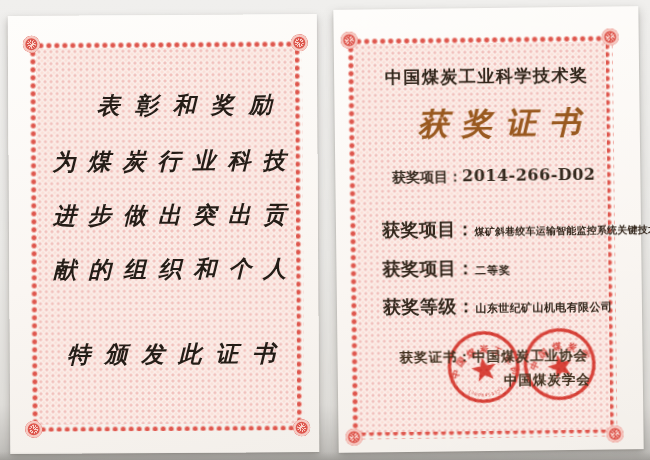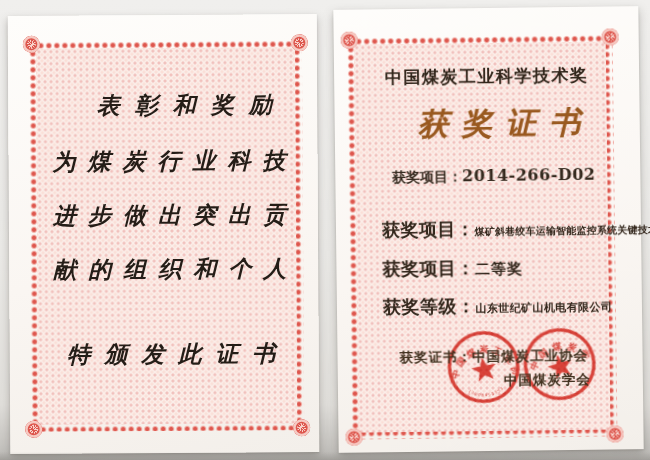--- a/index.html
+++ b/index.html
@@ -69,21 +69,21 @@
   }
   .serial{
     position:absolute;top:158px;left:0;width:100%;text-align:center;white-space:nowrap;
     color:#352a1f;font-size:14px;font-weight:bold;transform:translateX(6px);
   }
   .serial .num{font-family:"DejaVu Serif",serif;font-size:16px;letter-spacing:.5px;}
   .field{position:absolute;left:46px;white-space:nowrap;color:#33271c;}
   .field .lab{font-size:18px;font-weight:bold;letter-spacing:.5px;}
   .field .val{font-weight:bold;}
   .f-project{top:209px;} .f-project .val{font-size:10px;letter-spacing:.2px;}
-  .f-grade{top:248px;}   .f-grade .val{font-size:15px;letter-spacing:1px;}
+  .f-grade{top:248px;}   .f-grade .val{font-size:11px;letter-spacing:1px;}
   .f-unit{top:286px;}    .f-unit .val{font-size:11px;letter-spacing:.4px;}
   .issuer1{position:absolute;top:340px;left:62px;white-space:nowrap;
     font-size:13.5px;font-weight:bold;color:#41311f;letter-spacing:1px;z-index:3;}
   .issuer2{position:absolute;top:364px;left:166px;white-space:nowrap;
     font-size:13.5px;font-weight:bold;color:#41311f;letter-spacing:1px;z-index:3;}
 
   
   .seal{position:absolute;width:76px;height:76px;z-index:2;mix-blend-mode:multiply;opacity:.92;}
   .seal-1{left:108px;top:321px;transform:rotate(-10deg);}
   .seal-2{left:184px;top:319px;transform:rotate(-16deg);}

